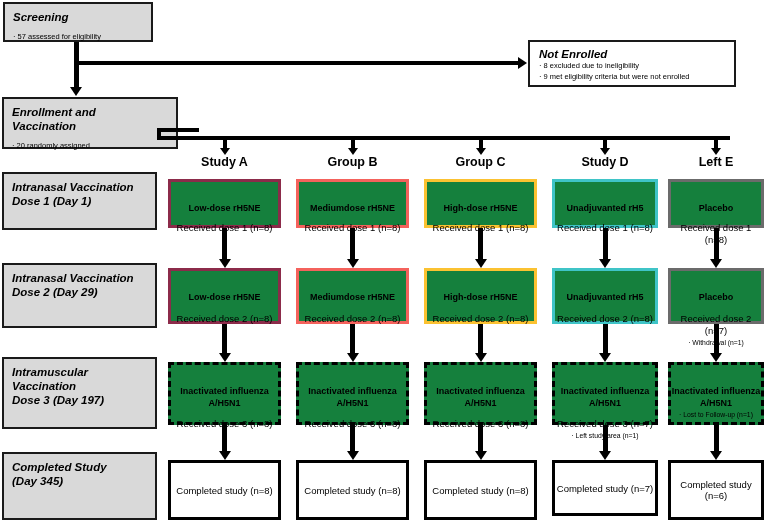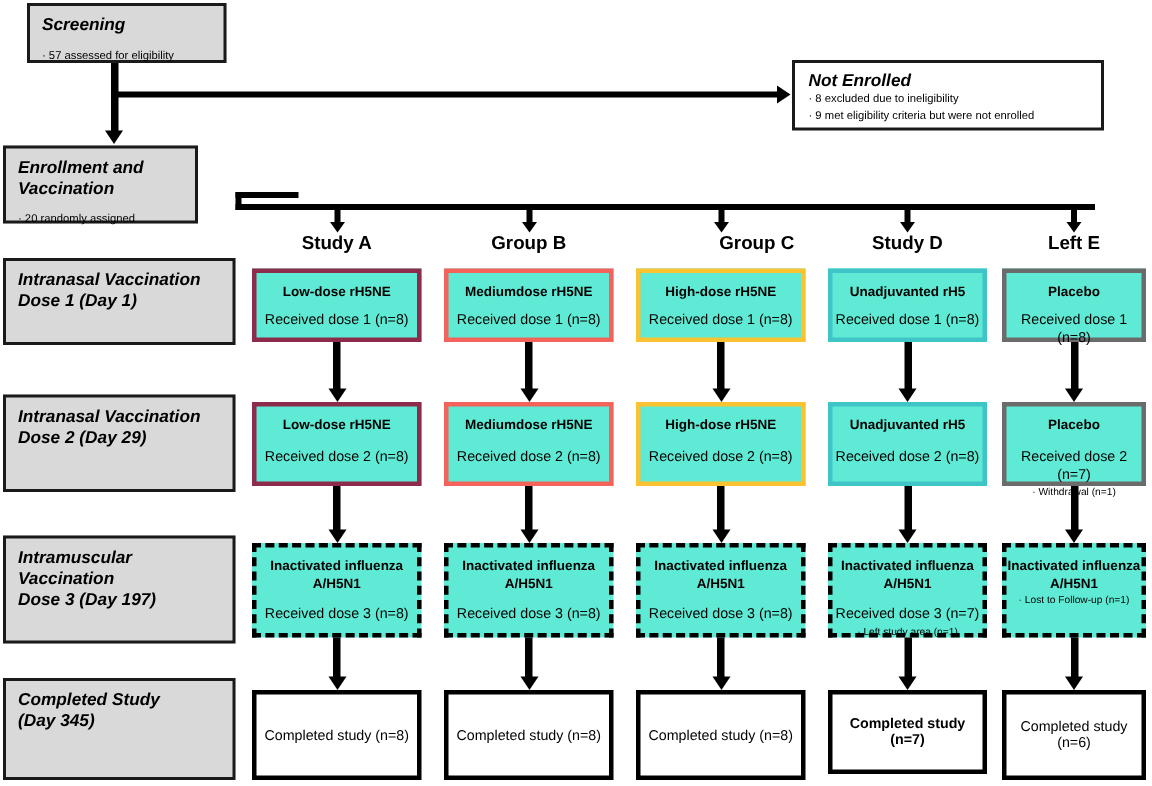--- a/index.html
+++ b/index.html
@@ -70,26 +70,26 @@
     text-align: center;
     font-size: 12.5px;
     font-weight: bold;
     color: #000;
     line-height: 15px;
   }
 
   .arm-box {
     position: absolute;
     box-sizing: border-box;
-    background: #5eead4;
+    background: #15803d;
     border: 3px solid #000;
     display: flex;
     flex-direction: column;
     align-items: center;
-    padding-top: 7px;
+    padding-top: 21px;
   }
   .arm-box.dashed {
     border: 3px dashed #000;
   }
   .arm-title {
     font-size: 9px;
     font-weight: bold;
     color: #000;
     text-align: center;
     line-height: 11.5px;
@@ -157,26 +157,26 @@
     border-left: 5px solid transparent;
     border-right: 5px solid transparent;
     border-top: 7px solid #000;
   }
 </style>
 </head>
 <body>
 
 <div id="diagram">
 
-  <div class="box stage-box" style="left:18px; top:2px; width:133px; height:40px;">
+  <div class="box stage-box" style="left:3px; top:2px; width:150px; height:40px;">
     <div class="stage-title">Screening</div>
     <div class="stage-sub">· 57 assessed for eligibility</div>
   </div>
 
-  <div class="box stage-box" style="left:2px; top:97px; width:130px; height:52px;">
+  <div class="box stage-box" style="left:2px; top:97px; width:176px; height:52px;">
     <div class="stage-title">Enrollment and
 Vaccination</div>
     <div class="stage-sub">· 20 randomly assigned</div>
   </div>
 
   <div class="box stage-box" style="left:2px; top:172px; width:155px; height:58px; display:flex; align-items:flex-start;">
     <div class="stage-title">Intranasal Vaccination
 Dose 1 (Day 1)</div>
   </div>
 
@@ -260,21 +260,21 @@
 A/H5N1</div>
         <div class="arm-received">Received dose 3 (n=8)</div>
       </div>
       <div class="vline" style="left: 350px; top: 425px; width: 5px; height: 27px;"></div>
       <div class="arrow-down" style="left: 346.5px; top: 451px;"></div>
       <div class="final-box" style="left: 296px; top: 460px; width: 113px; height: 60px;">
         <div class="final-text">Completed study (n=8)</div>
       </div>
       <div class="vline" style="left: 478.5px; top: 136px; width: 4px; height: 14px;"></div>
       <div class="caret-down" style="left: 475.5px; top: 148px;"></div>
-      <div class="group-label" style="left: 448px; top: 155px; width: 113px;">Group C</div>
+      <div class="group-label" style="left: 424px; top: 155px; width: 113px;">Group C</div>
       <div class="arm-box compact" style="left: 424px; top: 179px; width: 113px; height: 49px; border-color: rgb(251, 194, 49);">
         <div class="arm-title" style="white-space: pre-line;">High-dose rH5NE</div>
         <div class="arm-received">Received dose 1 (n=8)</div>
       </div>
       <div class="vline" style="left: 478px; top: 228px; width: 5px; height: 32px;"></div>
       <div class="arrow-down" style="left: 474.5px; top: 259px;"></div>
       <div class="arm-box" style="left: 424px; top: 268px; width: 113px; height: 56px; border-color: rgb(251, 194, 49);">
         <div class="arm-title" style="white-space: pre-line;">High-dose rH5NE</div>
         <div class="arm-received">Received dose 2 (n=8)</div>
       </div>
@@ -306,21 +306,21 @@
       <div class="vline" style="left: 602.5px; top: 324px; width: 5px; height: 30px;"></div>
       <div class="arrow-down" style="left: 599px; top: 353px;"></div>
       <div class="arm-box dashed" style="left: 552px; top: 362px; width: 106px; height: 63px; border-color: rgb(0, 0, 0);">
         <div class="arm-title" style="white-space: pre-line;">Inactivated influenza
 A/H5N1</div>
         <div class="arm-received">Received dose 3 (n=7)</div>
         <div class="arm-note">· Left study area (n=1)</div>
       </div>
       <div class="vline" style="left: 602.5px; top: 425px; width: 5px; height: 27px;"></div>
       <div class="arrow-down" style="left: 599px; top: 451px;"></div>
-      <div class="final-box" style="left: 552px; top: 460px; width: 106px; height: 56px; font-weight: bold;">
+      <div class="final-box" style="left: 552px; top: 460px; width: 106px; height: 56px;">
         <div class="final-text">Completed study (n=7)</div>
       </div>
       <div class="vline" style="left: 714px; top: 136px; width: 4px; height: 14px;"></div>
       <div class="caret-down" style="left: 711px; top: 148px;"></div>
       <div class="group-label" style="left: 668px; top: 155px; width: 96px;">Left E</div>
       <div class="arm-box compact" style="left: 668px; top: 179px; width: 96px; height: 49px; border-color: rgb(107, 107, 107);">
         <div class="arm-title" style="white-space: pre-line;">Placebo</div>
         <div class="arm-received">Received dose 1 (n=8)</div>
       </div>
       <div class="vline" style="left: 713.5px; top: 228px; width: 5px; height: 32px;"></div>

